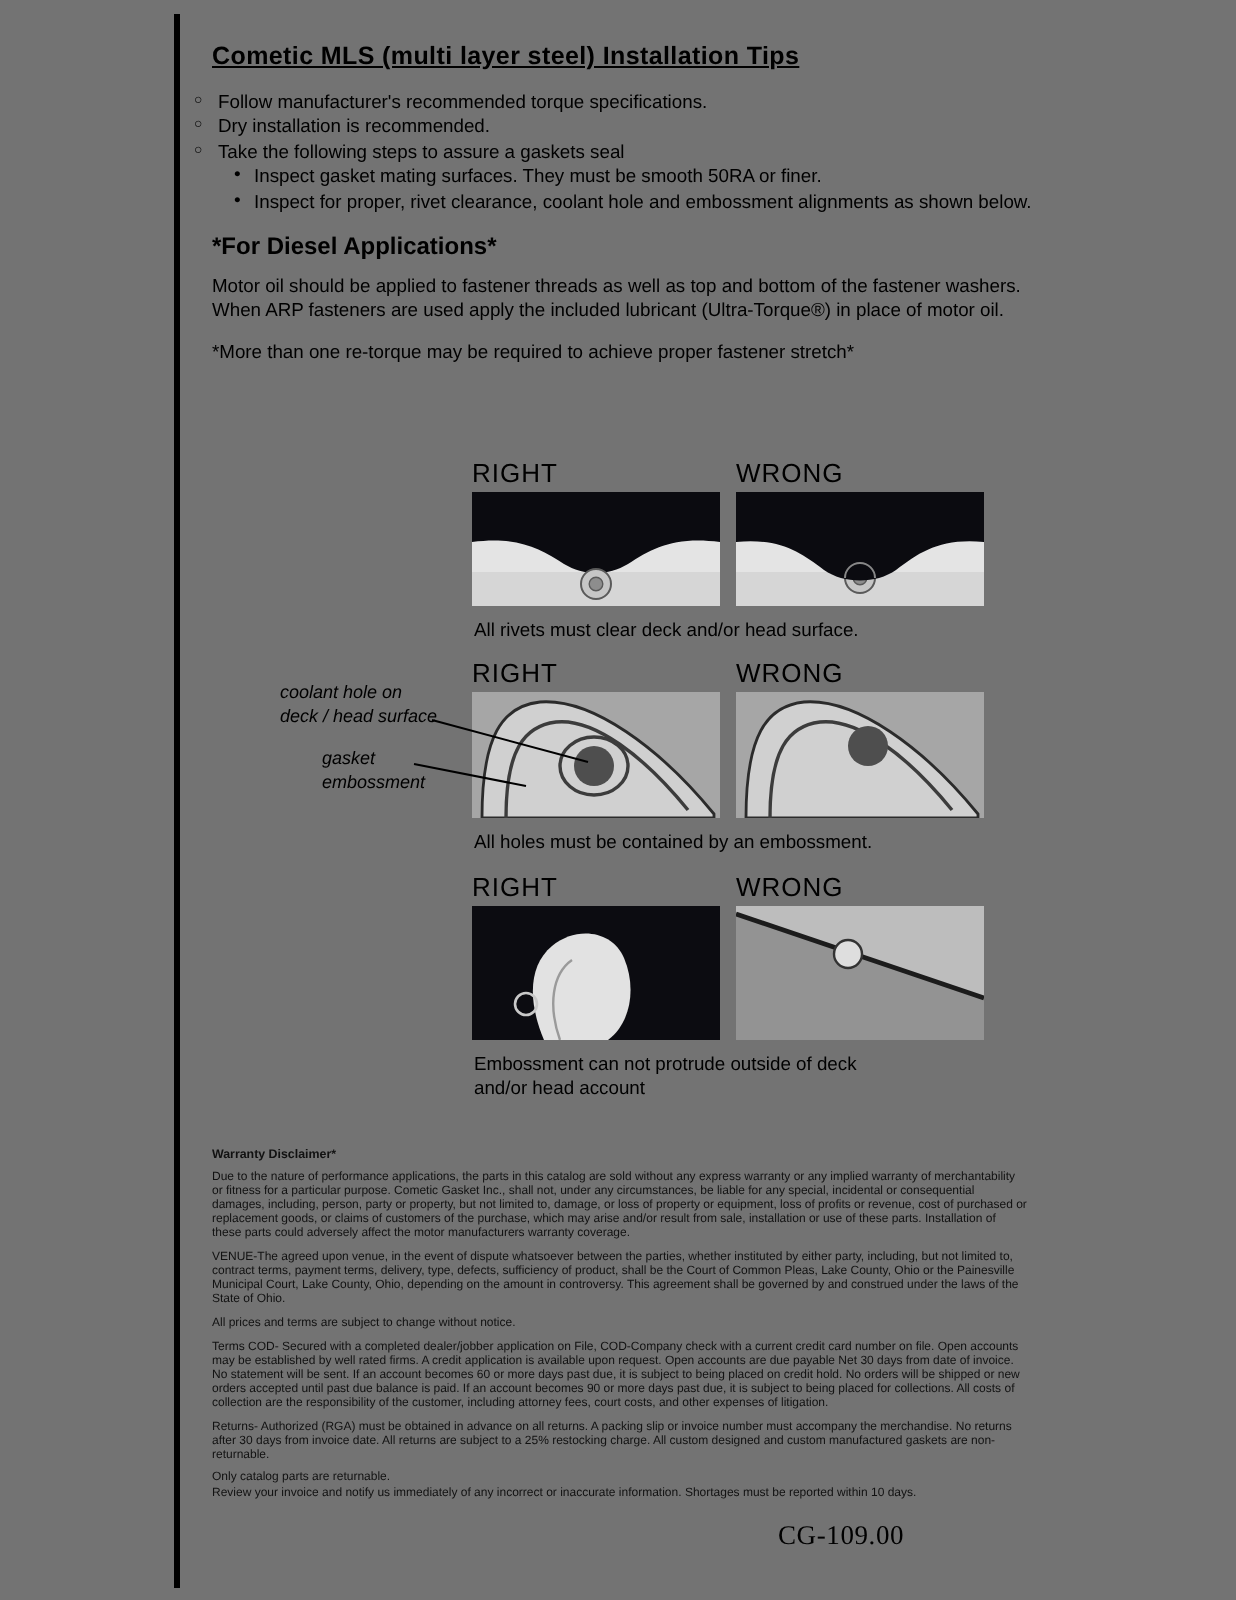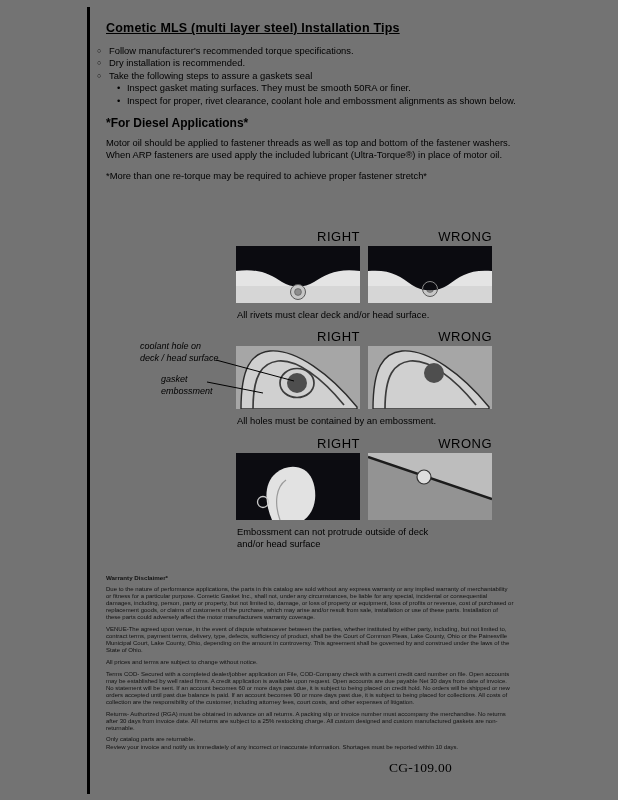--- a/index.html
+++ b/index.html
@@ -18,21 +18,21 @@
   .b-circ { width: 12px; font-size: 7px; line-height: 12.4px; flex: 0 0 12px; }
   .b-dot  { width: 10px; font-size: 9.5px; line-height: 12.4px; flex: 0 0 10px; }
   .btext { flex: 1; }
 
   .diesel { position: absolute; left: 106px; top: 117px; width: 412px; font-size: 9.4px; line-height: 12.6px; }
   .dheading { font-weight: bold; font-size: 12px; margin-bottom: 7px; }
   .diesel p { margin-bottom: 8px; }
 
   .diagrams { position: absolute; left: 236px; top: 229px; width: 256px; }
   .label-row { display: flex; gap: 8px; height: 15px; }
-  .dlabel { width: 124px; text-align: right; font-size: 13px; letter-spacing: .5px; }
+  .dlabel { width: 124px; text-align: left; font-size: 13px; letter-spacing: .5px; }
   .panel-row { display: flex; gap: 8px; margin-top: 2px; }
   .panel { display: block; }
   .caption { font-size: 9.4px; margin: 6px 0 0 1px; line-height: 12px; }
   .gap-sm { margin-top: 8px; }
   .gap-md { margin-top: 9px; }
 
   .ann { position: absolute; font-size: 9px; line-height: 11.5px; font-style: italic; }
   .ann-coolant { left: 140px; top: 341px; width: 86px; }
   .ann-emboss  { left: 117px; top: 374px; width: 95px; padding-left: 44px; }
   .overlay { position: absolute; left: 0; top: 0; pointer-events: none; }
@@ -142,21 +142,21 @@
       </svg>
       <svg class="panel" width="124" height="67" viewBox="0 0 124 67">
         <rect width="124" height="67" fill="#bdbdbd"></rect>
         <path d="M0,4 L124,46 L124,67 L0,67 Z" fill="#939393"></path>
         <path d="M0,4 L124,46" stroke="#1c1c1c" stroke-width="2.4"></path>
         <circle cx="56" cy="24" r="7" fill="#dedede" stroke="#333" stroke-width="1.2"></circle>
       </svg>
     </div>
     <div class="caption">
       <div>Embossment can not protrude outside of deck</div>
-      <div>and/or head surface</div>
+      <div>and/or head account</div>
     </div>
   </div>
 
   <div class="ann ann-coolant">
     <div>coolant hole on</div>
     <div>deck / head surface</div>
   </div>
   <div class="ann ann-emboss">gasket embossment</div>
 
   <svg class="overlay" width="618" height="800" viewBox="0 0 618 800">

